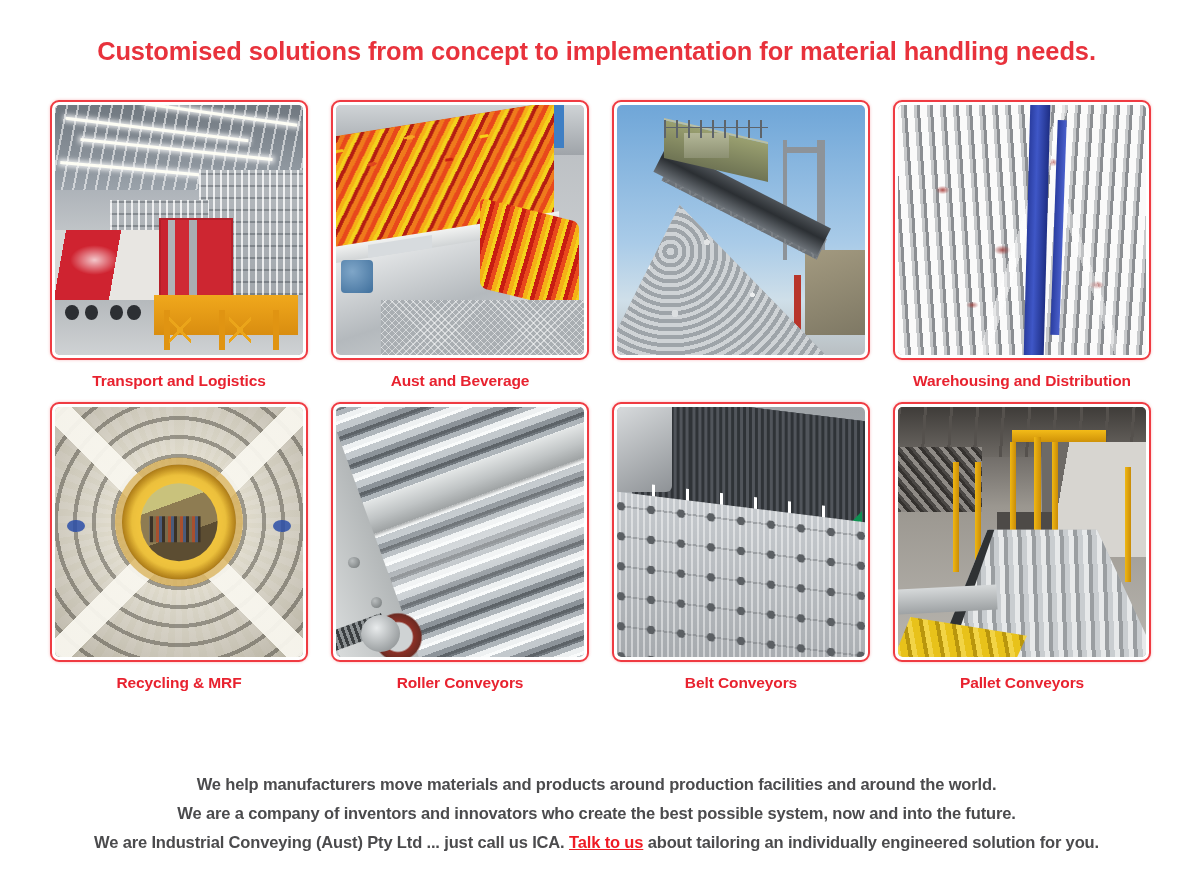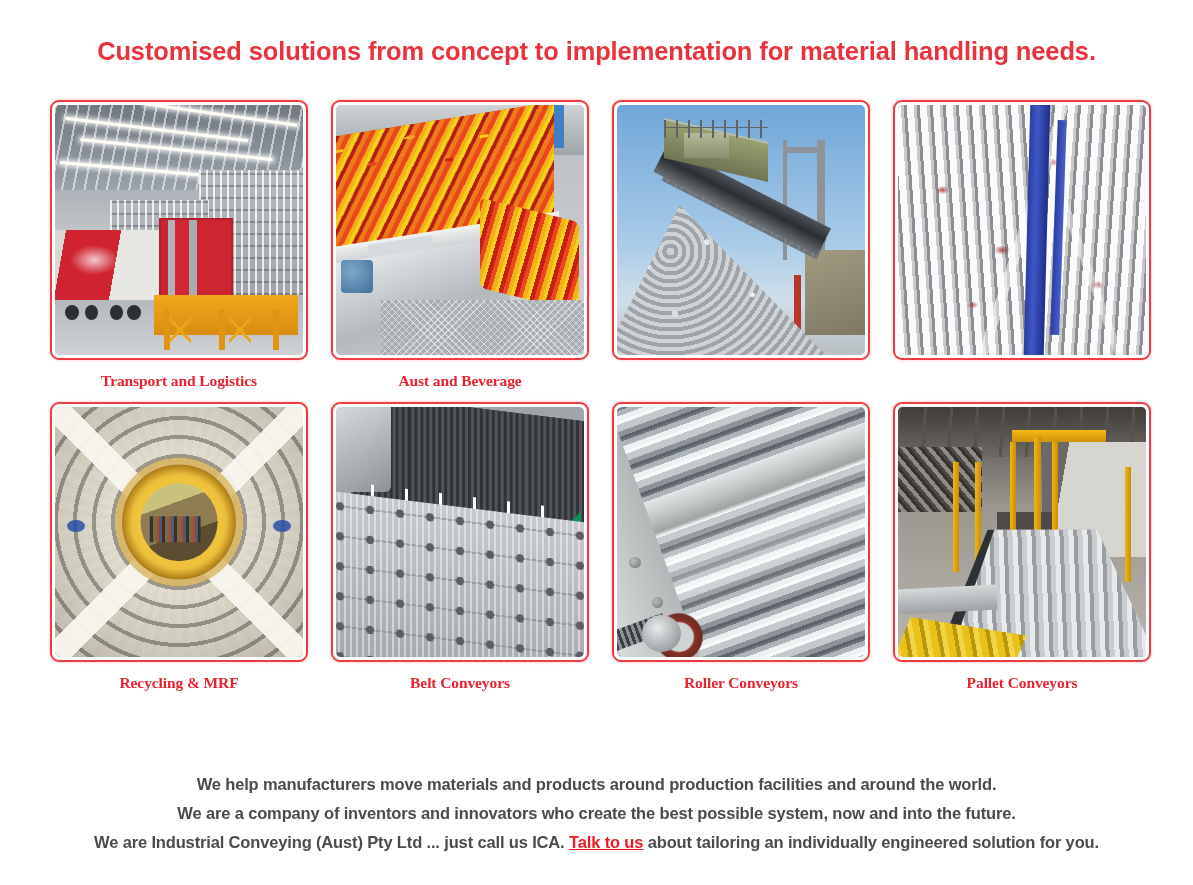--- a/index.html
+++ b/index.html
@@ -55,21 +55,20 @@
     background:#b9bcc0;
   }
   .caption{
     margin-top:12px;
     text-align:center;
     font-size:15.5px;
     font-weight:bold;
     color:#e8222f;
     letter-spacing:-0.1px;
     white-space:nowrap;
-    font-family:Liberation Serif, serif;
   }
 
   
   .footer{
     position:absolute;left:0;top:770px;width:1193px;
     text-align:center;
   }
   .fline{
     font-size:16.5px;
     font-weight:bold;
@@ -401,65 +400,66 @@
       <div class="thumb">
         <div class="photo p-ware">
           <div class="bayL"></div>
           <div class="bayR"></div>
           <div class="red"></div>
           <div class="beam"></div>
           <div class="mast"></div>
           <div class="mast2"></div>
         </div>
       </div>
+      <div class="caption">Warehousing and Distribution</div>
     </div>
 
     <div class="cell">
       <div class="thumb">
         <div class="photo p-recy">
           <div class="holes"></div>
           <div class="spokes"></div>
           <div class="blue1"></div>
           <div class="blue2"></div>
           <div class="ring"></div>
           <div class="inner"></div>
         </div>
       </div>
       <div class="caption">Recycling &amp; MRF</div>
-    </div>
-
-    <div class="cell">
-      <div class="thumb">
-        <div class="photo p-belt">
-          <div class="back"></div>
-          <div class="greenL"></div>
-          <div class="mach"></div>
-          <div class="dots"></div>
-          <div class="greenR"></div>
-          <div class="front"></div>
-        </div>
-      </div>
-      <div class="caption">Belt Conveyors</div>
     </div>
 
     <div class="cell">
       <div class="thumb">
         <div class="photo p-roll">
           <div class="rollers"></div>
           <div class="gloss"></div>
           <div class="frame"></div>
           <div class="frame2"></div>
           <div class="bolt" style="left:5%;top:60%;"></div>
           <div class="bolt" style="left:14%;top:76%;"></div>
           <div class="chain"></div>
           <div class="sprocket"></div>
           <div class="hub"></div>
         </div>
       </div>
       <div class="caption">Roller Conveyors</div>
+    </div>
+
+    <div class="cell">
+      <div class="thumb">
+        <div class="photo p-belt">
+          <div class="back"></div>
+          <div class="greenL"></div>
+          <div class="mach"></div>
+          <div class="dots"></div>
+          <div class="greenR"></div>
+          <div class="front"></div>
+        </div>
+      </div>
+      <div class="caption">Belt Conveyors</div>
     </div>
 
     <div class="cell">
       <div class="thumb">
         <div class="photo p-pallet">
           <div class="roofbeams"></div>
           <div class="wall"></div>
           <div class="stock"></div>
           <div class="darkfloor"></div>
           <div class="gantry"></div>

